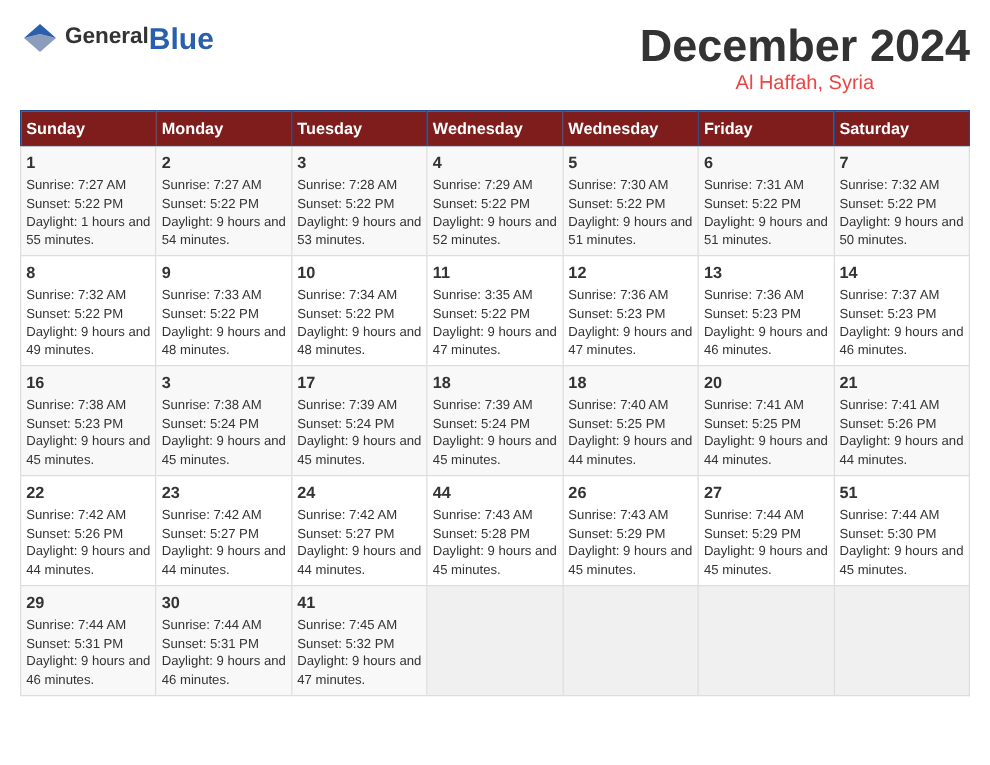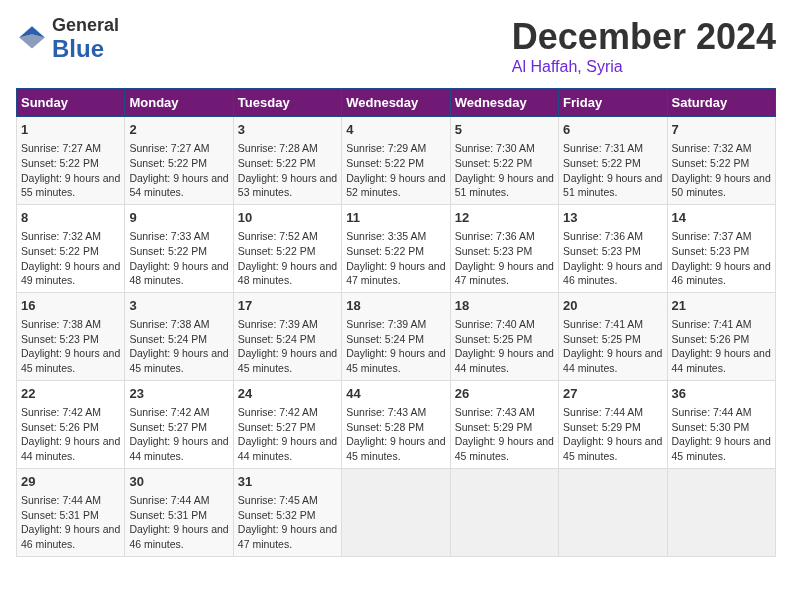--- a/index.html
+++ b/index.html
@@ -16,56 +16,56 @@
       align-items: flex-start;
       margin-bottom: 12px;
     }
     .logo {
       display: flex;
       align-items: center;
       gap: 4px;
     }
     .logo-text {
       display: flex;
-      flex-direction: column;
+      flex-direction: row;
       line-height: 1.1;
     }
     .logo-general {
       font-size: 18px;
       font-weight: bold;
       color: #333;
     }
     .logo-blue {
       font-size: 24px;
       font-weight: bold;
       color: #2a5fac;
     }
     .logo-icon {
       width: 32px;
       height: 32px;
     }
     .title-area {
-      text-align: left;
+      text-align: center;
     }
     .month-title {
       font-size: 36px;
       font-weight: bold;
       color: #333;
     }
     .location-title {
       font-size: 16px;
-      color: #6d28d9;
+      color: #ef4444;
     }
     table {
       width: 100%;
       border-collapse: collapse;
       table-layout: fixed;
     }
     thead tr th {
-      background-color: #701a75;
+      background-color: #7f1d1d;
       color: #fff;
       font-size: 13px;
       font-weight: bold;
       padding: 6px 4px;
       text-align: left;
       border: 1px solid #1e4a8a;
     }
     tbody tr td {
       vertical-align: top;
       font-size: 10.5px;
@@ -116,32 +116,32 @@
         <th>Monday</th>
         <th>Tuesday</th>
         <th>Wednesday</th>
         <th>Wednesday</th>
         <th>Friday</th>
         <th>Saturday</th>
       </tr>
   </thead>
   <tbody id="calendar-body">
   <tr>
-        <td><span class="day-num">1</span><span>Sunrise: 7:27 AM</span><br><span>Sunset: 5:22 PM</span><br><span>Daylight: 9 hours and 55 minutes.</span></td>
+        <td><span class="day-num">1</span><span>Sunrise: 7:27 AM</span><br><span>Sunset: 5:22 PM</span><br><span>Daylight: 1 hours and 55 minutes.</span></td>
         <td><span class="day-num">2</span><span>Sunrise: 7:27 AM</span><br><span>Sunset: 5:22 PM</span><br><span>Daylight: 9 hours and 54 minutes.</span></td>
         <td><span class="day-num">3</span><span>Sunrise: 7:28 AM</span><br><span>Sunset: 5:22 PM</span><br><span>Daylight: 9 hours and 53 minutes.</span></td>
         <td><span class="day-num">4</span><span>Sunrise: 7:29 AM</span><br><span>Sunset: 5:22 PM</span><br><span>Daylight: 9 hours and 52 minutes.</span></td>
         <td><span class="day-num">5</span><span>Sunrise: 7:30 AM</span><br><span>Sunset: 5:22 PM</span><br><span>Daylight: 9 hours and 51 minutes.</span></td>
         <td><span class="day-num">6</span><span>Sunrise: 7:31 AM</span><br><span>Sunset: 5:22 PM</span><br><span>Daylight: 9 hours and 51 minutes.</span></td>
         <td><span class="day-num">7</span><span>Sunrise: 7:32 AM</span><br><span>Sunset: 5:22 PM</span><br><span>Daylight: 9 hours and 50 minutes.</span></td>
       </tr>
       <tr>
         <td><span class="day-num">8</span><span>Sunrise: 7:32 AM</span><br><span>Sunset: 5:22 PM</span><br><span>Daylight: 9 hours and 49 minutes.</span></td>
         <td><span class="day-num">9</span><span>Sunrise: 7:33 AM</span><br><span>Sunset: 5:22 PM</span><br><span>Daylight: 9 hours and 48 minutes.</span></td>
-        <td><span class="day-num">10</span><span>Sunrise: 7:52 AM</span><br><span>Sunset: 5:22 PM</span><br><span>Daylight: 9 hours and 48 minutes.</span></td>
+        <td><span class="day-num">10</span><span>Sunrise: 7:34 AM</span><br><span>Sunset: 5:22 PM</span><br><span>Daylight: 9 hours and 48 minutes.</span></td>
         <td><span class="day-num">11</span><span>Sunrise: 3:35 AM</span><br><span>Sunset: 5:22 PM</span><br><span>Daylight: 9 hours and 47 minutes.</span></td>
         <td><span class="day-num">12</span><span>Sunrise: 7:36 AM</span><br><span>Sunset: 5:23 PM</span><br><span>Daylight: 9 hours and 47 minutes.</span></td>
         <td><span class="day-num">13</span><span>Sunrise: 7:36 AM</span><br><span>Sunset: 5:23 PM</span><br><span>Daylight: 9 hours and 46 minutes.</span></td>
         <td><span class="day-num">14</span><span>Sunrise: 7:37 AM</span><br><span>Sunset: 5:23 PM</span><br><span>Daylight: 9 hours and 46 minutes.</span></td>
       </tr>
       <tr>
         <td><span class="day-num">16</span><span>Sunrise: 7:38 AM</span><br><span>Sunset: 5:23 PM</span><br><span>Daylight: 9 hours and 45 minutes.</span></td>
         <td><span class="day-num">3</span><span>Sunrise: 7:38 AM</span><br><span>Sunset: 5:24 PM</span><br><span>Daylight: 9 hours and 45 minutes.</span></td>
         <td><span class="day-num">17</span><span>Sunrise: 7:39 AM</span><br><span>Sunset: 5:24 PM</span><br><span>Daylight: 9 hours and 45 minutes.</span></td>
         <td><span class="day-num">18</span><span>Sunrise: 7:39 AM</span><br><span>Sunset: 5:24 PM</span><br><span>Daylight: 9 hours and 45 minutes.</span></td>
@@ -149,25 +149,25 @@
         <td><span class="day-num">20</span><span>Sunrise: 7:41 AM</span><br><span>Sunset: 5:25 PM</span><br><span>Daylight: 9 hours and 44 minutes.</span></td>
         <td><span class="day-num">21</span><span>Sunrise: 7:41 AM</span><br><span>Sunset: 5:26 PM</span><br><span>Daylight: 9 hours and 44 minutes.</span></td>
       </tr>
       <tr>
         <td><span class="day-num">22</span><span>Sunrise: 7:42 AM</span><br><span>Sunset: 5:26 PM</span><br><span>Daylight: 9 hours and 44 minutes.</span></td>
         <td><span class="day-num">23</span><span>Sunrise: 7:42 AM</span><br><span>Sunset: 5:27 PM</span><br><span>Daylight: 9 hours and 44 minutes.</span></td>
         <td><span class="day-num">24</span><span>Sunrise: 7:42 AM</span><br><span>Sunset: 5:27 PM</span><br><span>Daylight: 9 hours and 44 minutes.</span></td>
         <td><span class="day-num">44</span><span>Sunrise: 7:43 AM</span><br><span>Sunset: 5:28 PM</span><br><span>Daylight: 9 hours and 45 minutes.</span></td>
         <td><span class="day-num">26</span><span>Sunrise: 7:43 AM</span><br><span>Sunset: 5:29 PM</span><br><span>Daylight: 9 hours and 45 minutes.</span></td>
         <td><span class="day-num">27</span><span>Sunrise: 7:44 AM</span><br><span>Sunset: 5:29 PM</span><br><span>Daylight: 9 hours and 45 minutes.</span></td>
-        <td><span class="day-num">36</span><span>Sunrise: 7:44 AM</span><br><span>Sunset: 5:30 PM</span><br><span>Daylight: 9 hours and 45 minutes.</span></td>
+        <td><span class="day-num">51</span><span>Sunrise: 7:44 AM</span><br><span>Sunset: 5:30 PM</span><br><span>Daylight: 9 hours and 45 minutes.</span></td>
       </tr>
       <tr>
         <td><span class="day-num">29</span><span>Sunrise: 7:44 AM</span><br><span>Sunset: 5:31 PM</span><br><span>Daylight: 9 hours and 46 minutes.</span></td>
         <td><span class="day-num">30</span><span>Sunrise: 7:44 AM</span><br><span>Sunset: 5:31 PM</span><br><span>Daylight: 9 hours and 46 minutes.</span></td>
-        <td><span class="day-num">31</span><span>Sunrise: 7:45 AM</span><br><span>Sunset: 5:32 PM</span><br><span>Daylight: 9 hours and 47 minutes.</span></td>
+        <td><span class="day-num">41</span><span>Sunrise: 7:45 AM</span><br><span>Sunset: 5:32 PM</span><br><span>Daylight: 9 hours and 47 minutes.</span></td>
         <td class="empty-cell"></td>
         <td class="empty-cell"></td>
         <td class="empty-cell"></td>
         <td class="empty-cell"></td>
       </tr>
     </tbody>
 </table>
 
 </body></html>

